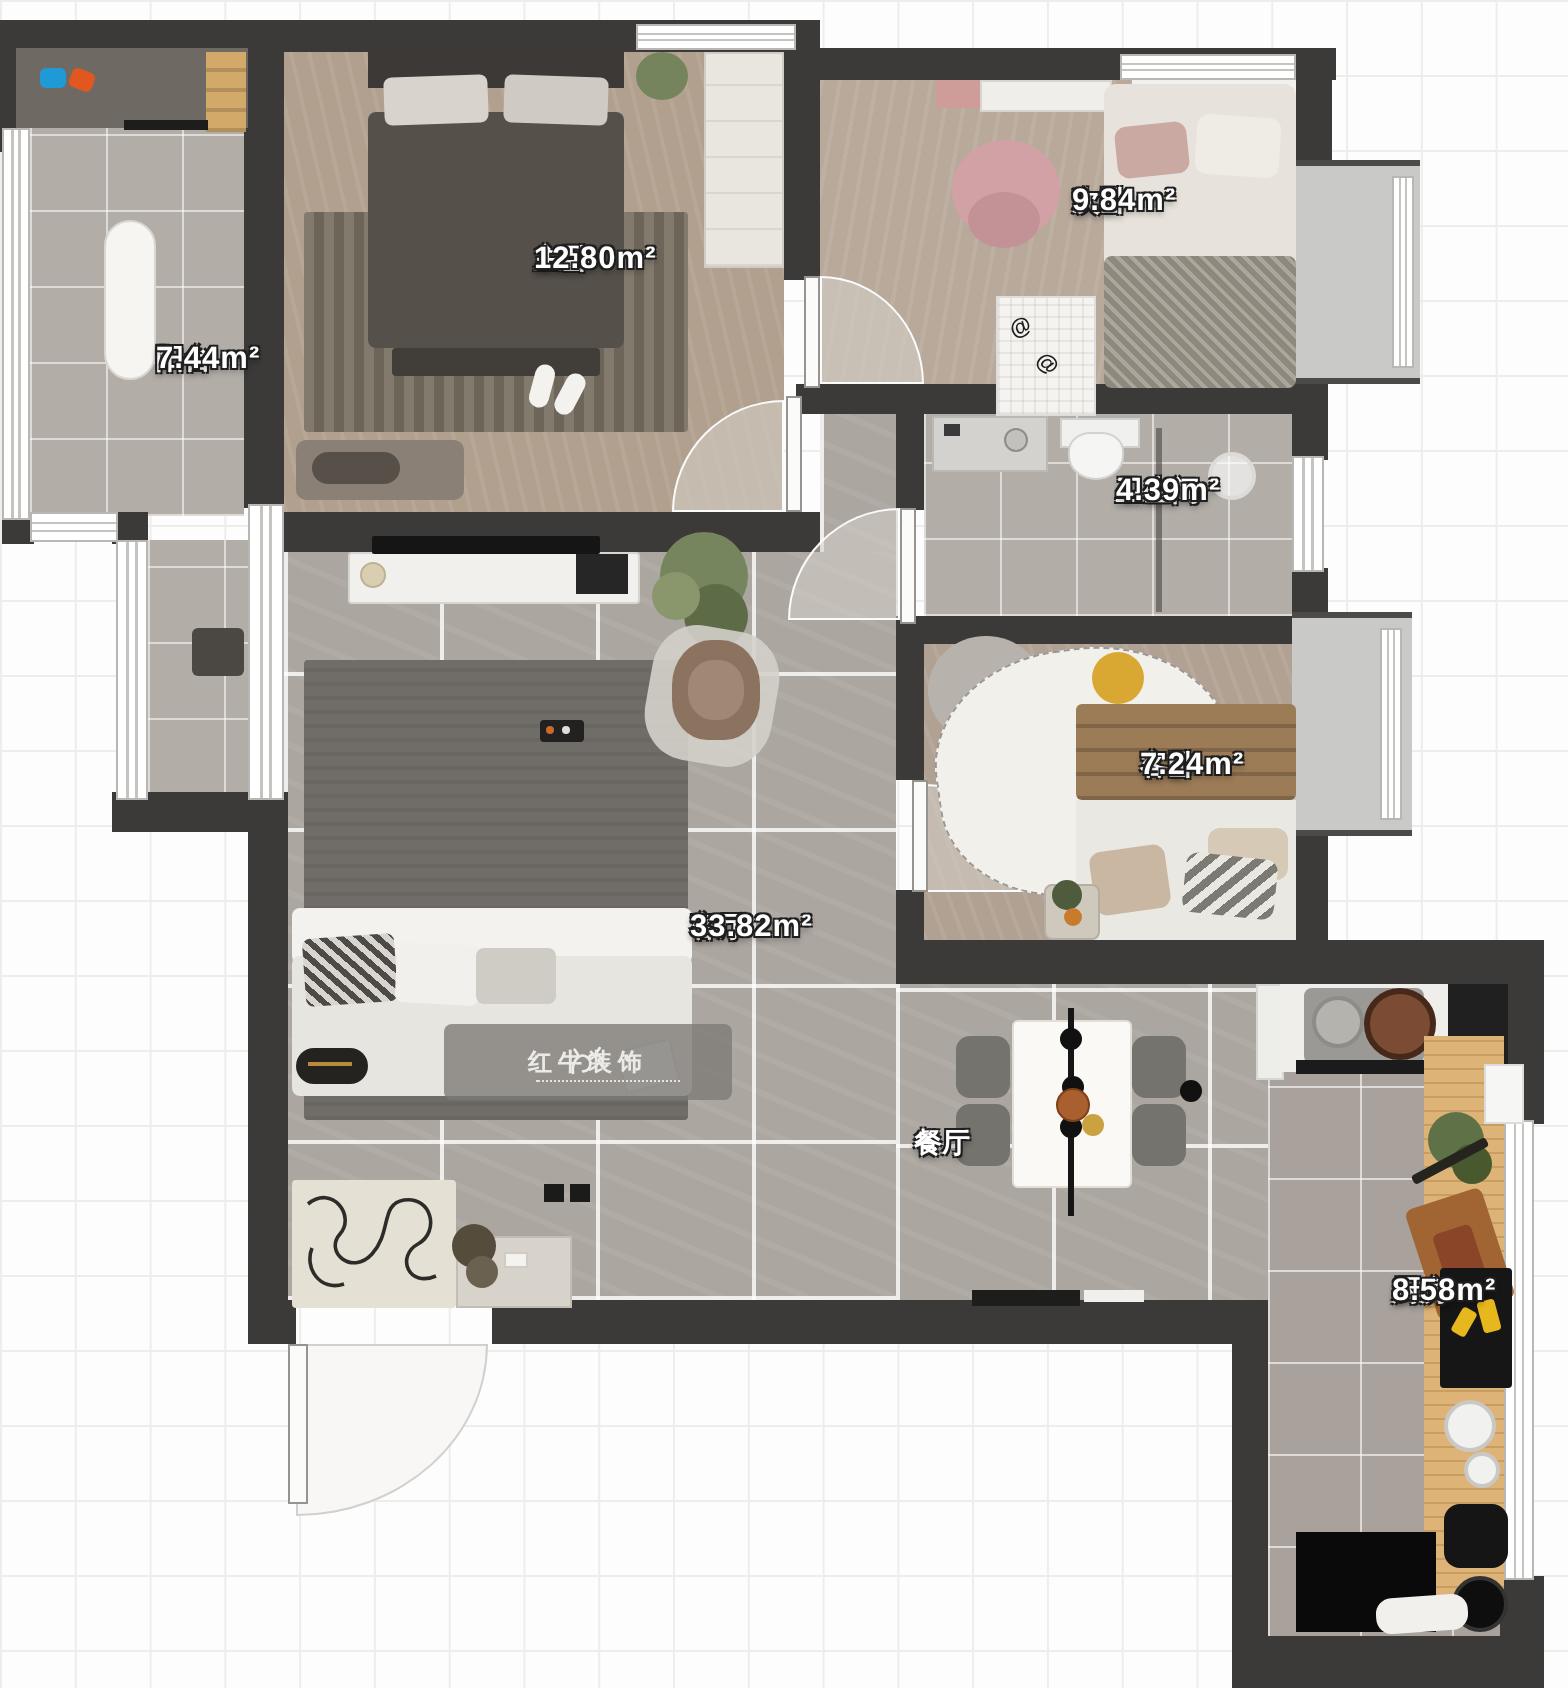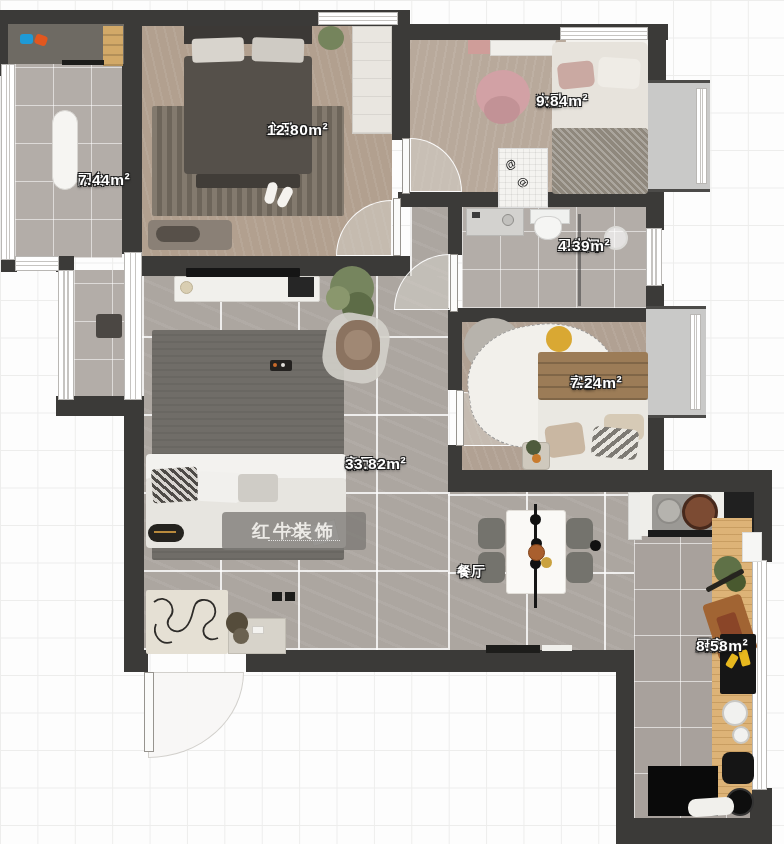--- a/index.html
+++ b/index.html
@@ -35,21 +35,21 @@
   .tl{border-radius:100% 0 0 0;}.tr{border-radius:0 100% 0 0;}
   .br{border-radius:0 0 100% 0;}
   .leaf{background:#fbfbfa;border:1px solid #97948f;}
   .lab{transform:translateX(-50%);text-align:center;color:#fff;font-weight:700;line-height:1.3;white-space:nowrap;z-index:40;
     text-shadow:-1px -1px 0 #1f1f1f,1px -1px 0 #1f1f1f,-1px 1px 0 #1f1f1f,1px 1px 0 #1f1f1f,0 2px 3px rgba(0,0,0,.45);}
   .lab .n{position:static;display:block;font-size:14px;}
   .lab .a{position:static;display:block;font-size:15.5px;letter-spacing:.5px;}
   .cir{border-radius:50%;}
   .wm{left:222px;top:512px;width:144px;height:38px;background:rgba(124,122,118,.78);border-radius:4px;
       display:flex;align-items:center;justify-content:center;gap:7px;z-index:30;}
-  .wm span{position:static;color:#eceae6;font-size:18px;font-weight:700;letter-spacing:3px;}
+  .wm span{position:static;color:#eceae6;font-size:12px;font-weight:700;letter-spacing:3px;}
   .wm svg{position:static;}
   .wm .sub{position:absolute;left:46px;top:28px;width:72px;border-top:1px dotted rgba(255,255,255,.75);}
 </style>
 </head>
 <body>
 
 <div id="plan">
 
   <div class="f tileS" style="left:15px;top:64px;width:107px;height:194px"></div>
   <div class="f tileS" style="left:74px;top:270px;width:50px;height:128px"></div>

